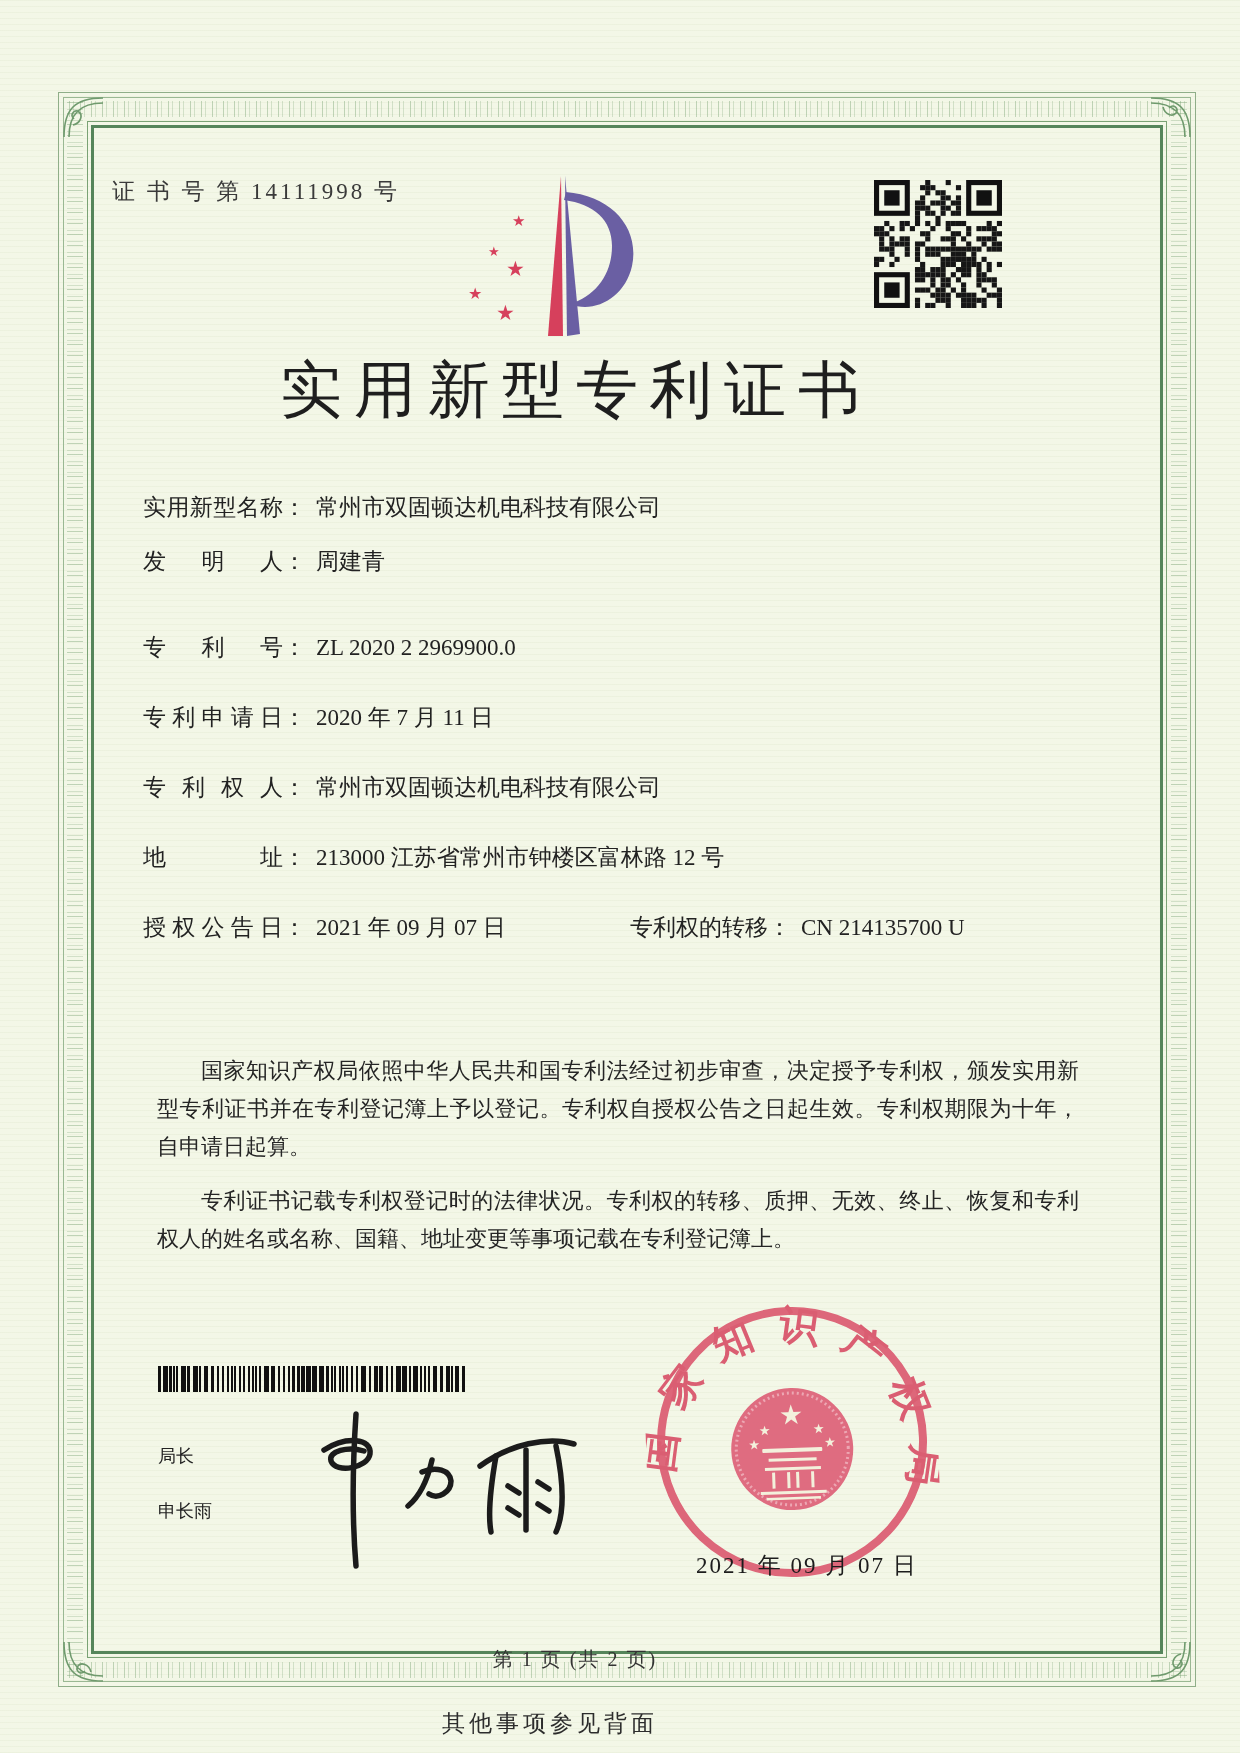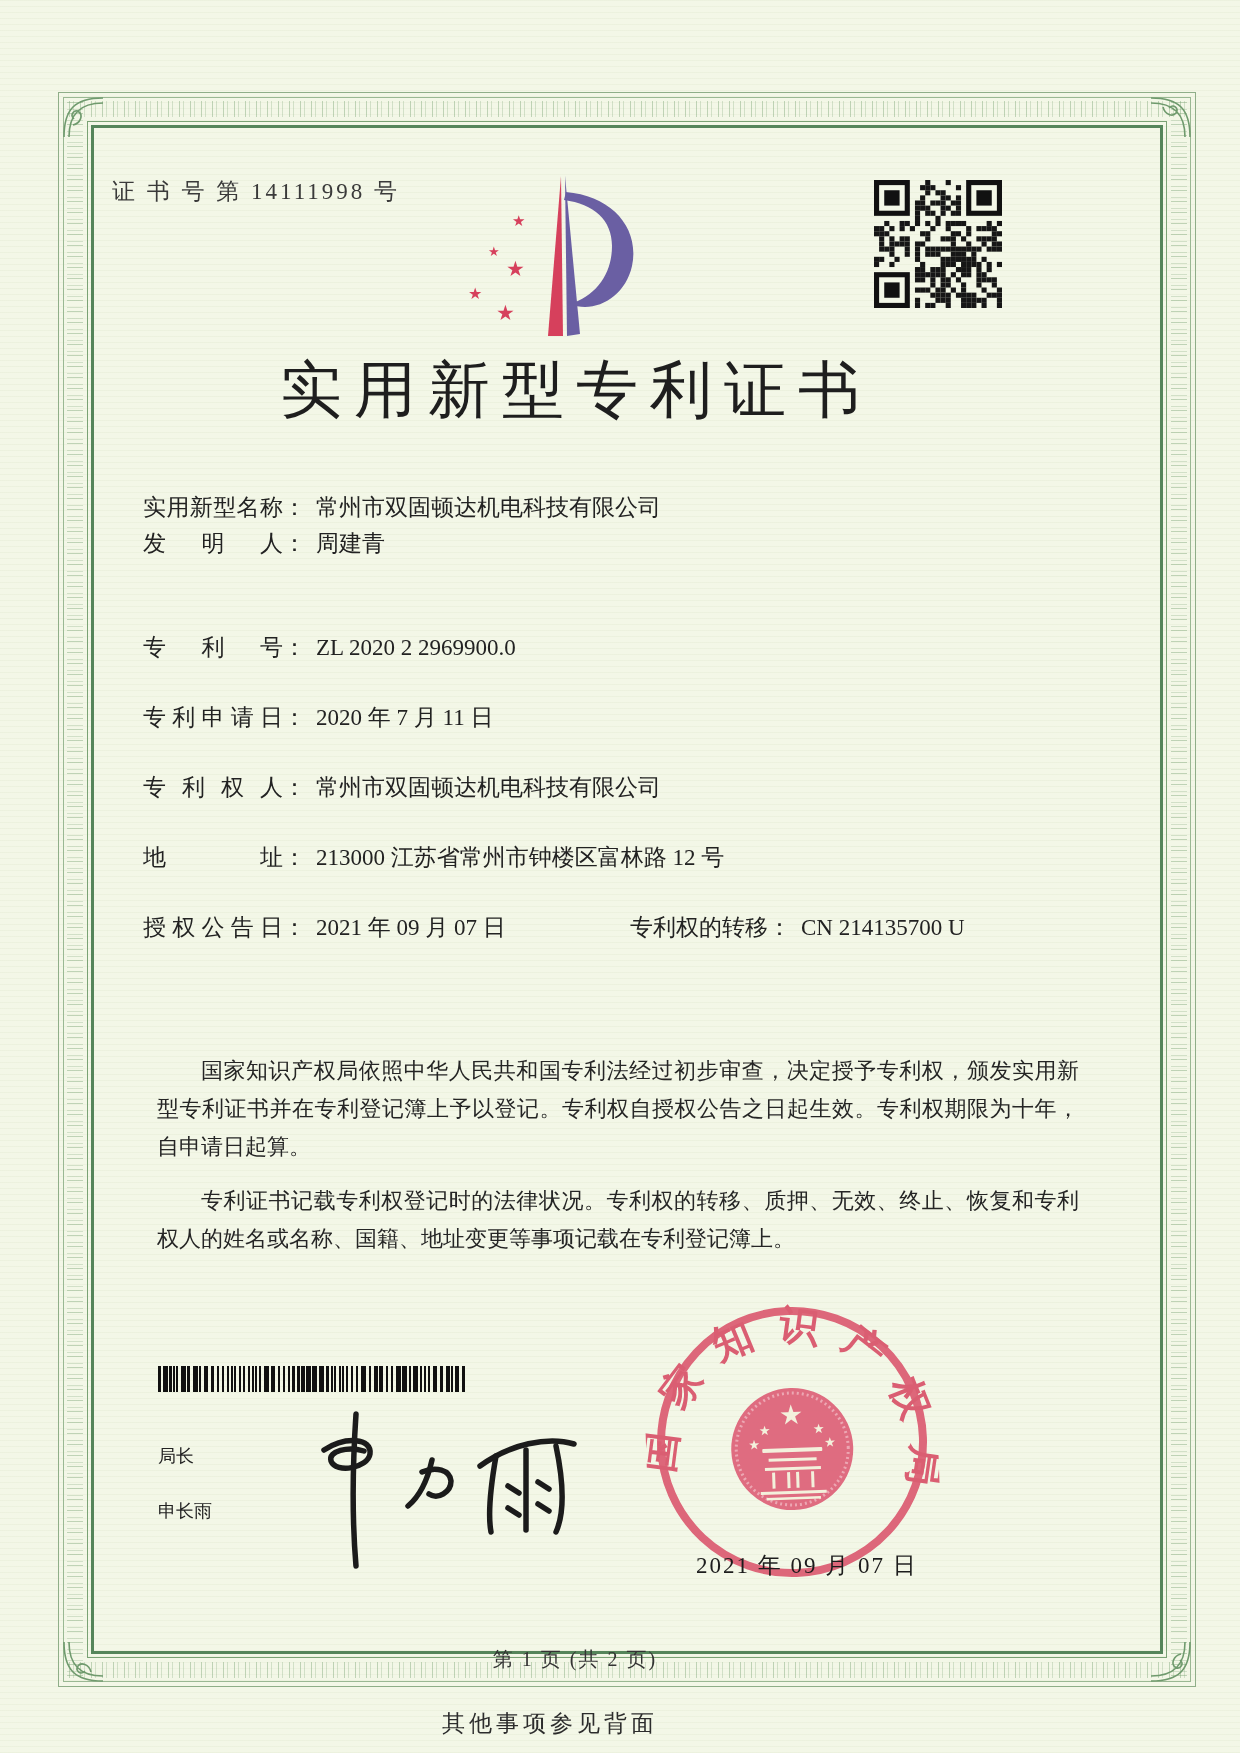--- a/index.html
+++ b/index.html
@@ -325,21 +325,21 @@
           <rect x="10" y="100" width="15" height="15" fill="#111"></rect>
         </g>
     </svg>
   </div>
 
   <div class="abs title">实用新型专利证书</div>
 
   <div class="abs field" style="top:492px">
     <span class="flabel">实用新型名称</span><span class="fcolon">：</span><span class="fvalue">常州市双固顿达机电科技有限公司</span>
   </div>
-  <div class="abs field" style="top:528px">
+  <div class="abs field" style="top:546px">
     <span class="flabel">发明人</span><span class="fcolon">：</span><span class="fvalue">周建青</span>
   </div>
   <div class="abs field" style="top:632px">
     <span class="flabel">专利号</span><span class="fcolon">：</span><span class="fvalue">ZL 2020 2 2969900.0</span>
   </div>
   <div class="abs field" style="top:702px">
     <span class="flabel">专利申请日</span><span class="fcolon">：</span><span class="fvalue">2020 年 7 月 11 日</span>
   </div>
   <div class="abs field" style="top:772px">
     <span class="flabel">专利权人</span><span class="fcolon">：</span><span class="fvalue">常州市双固顿达机电科技有限公司</span>

